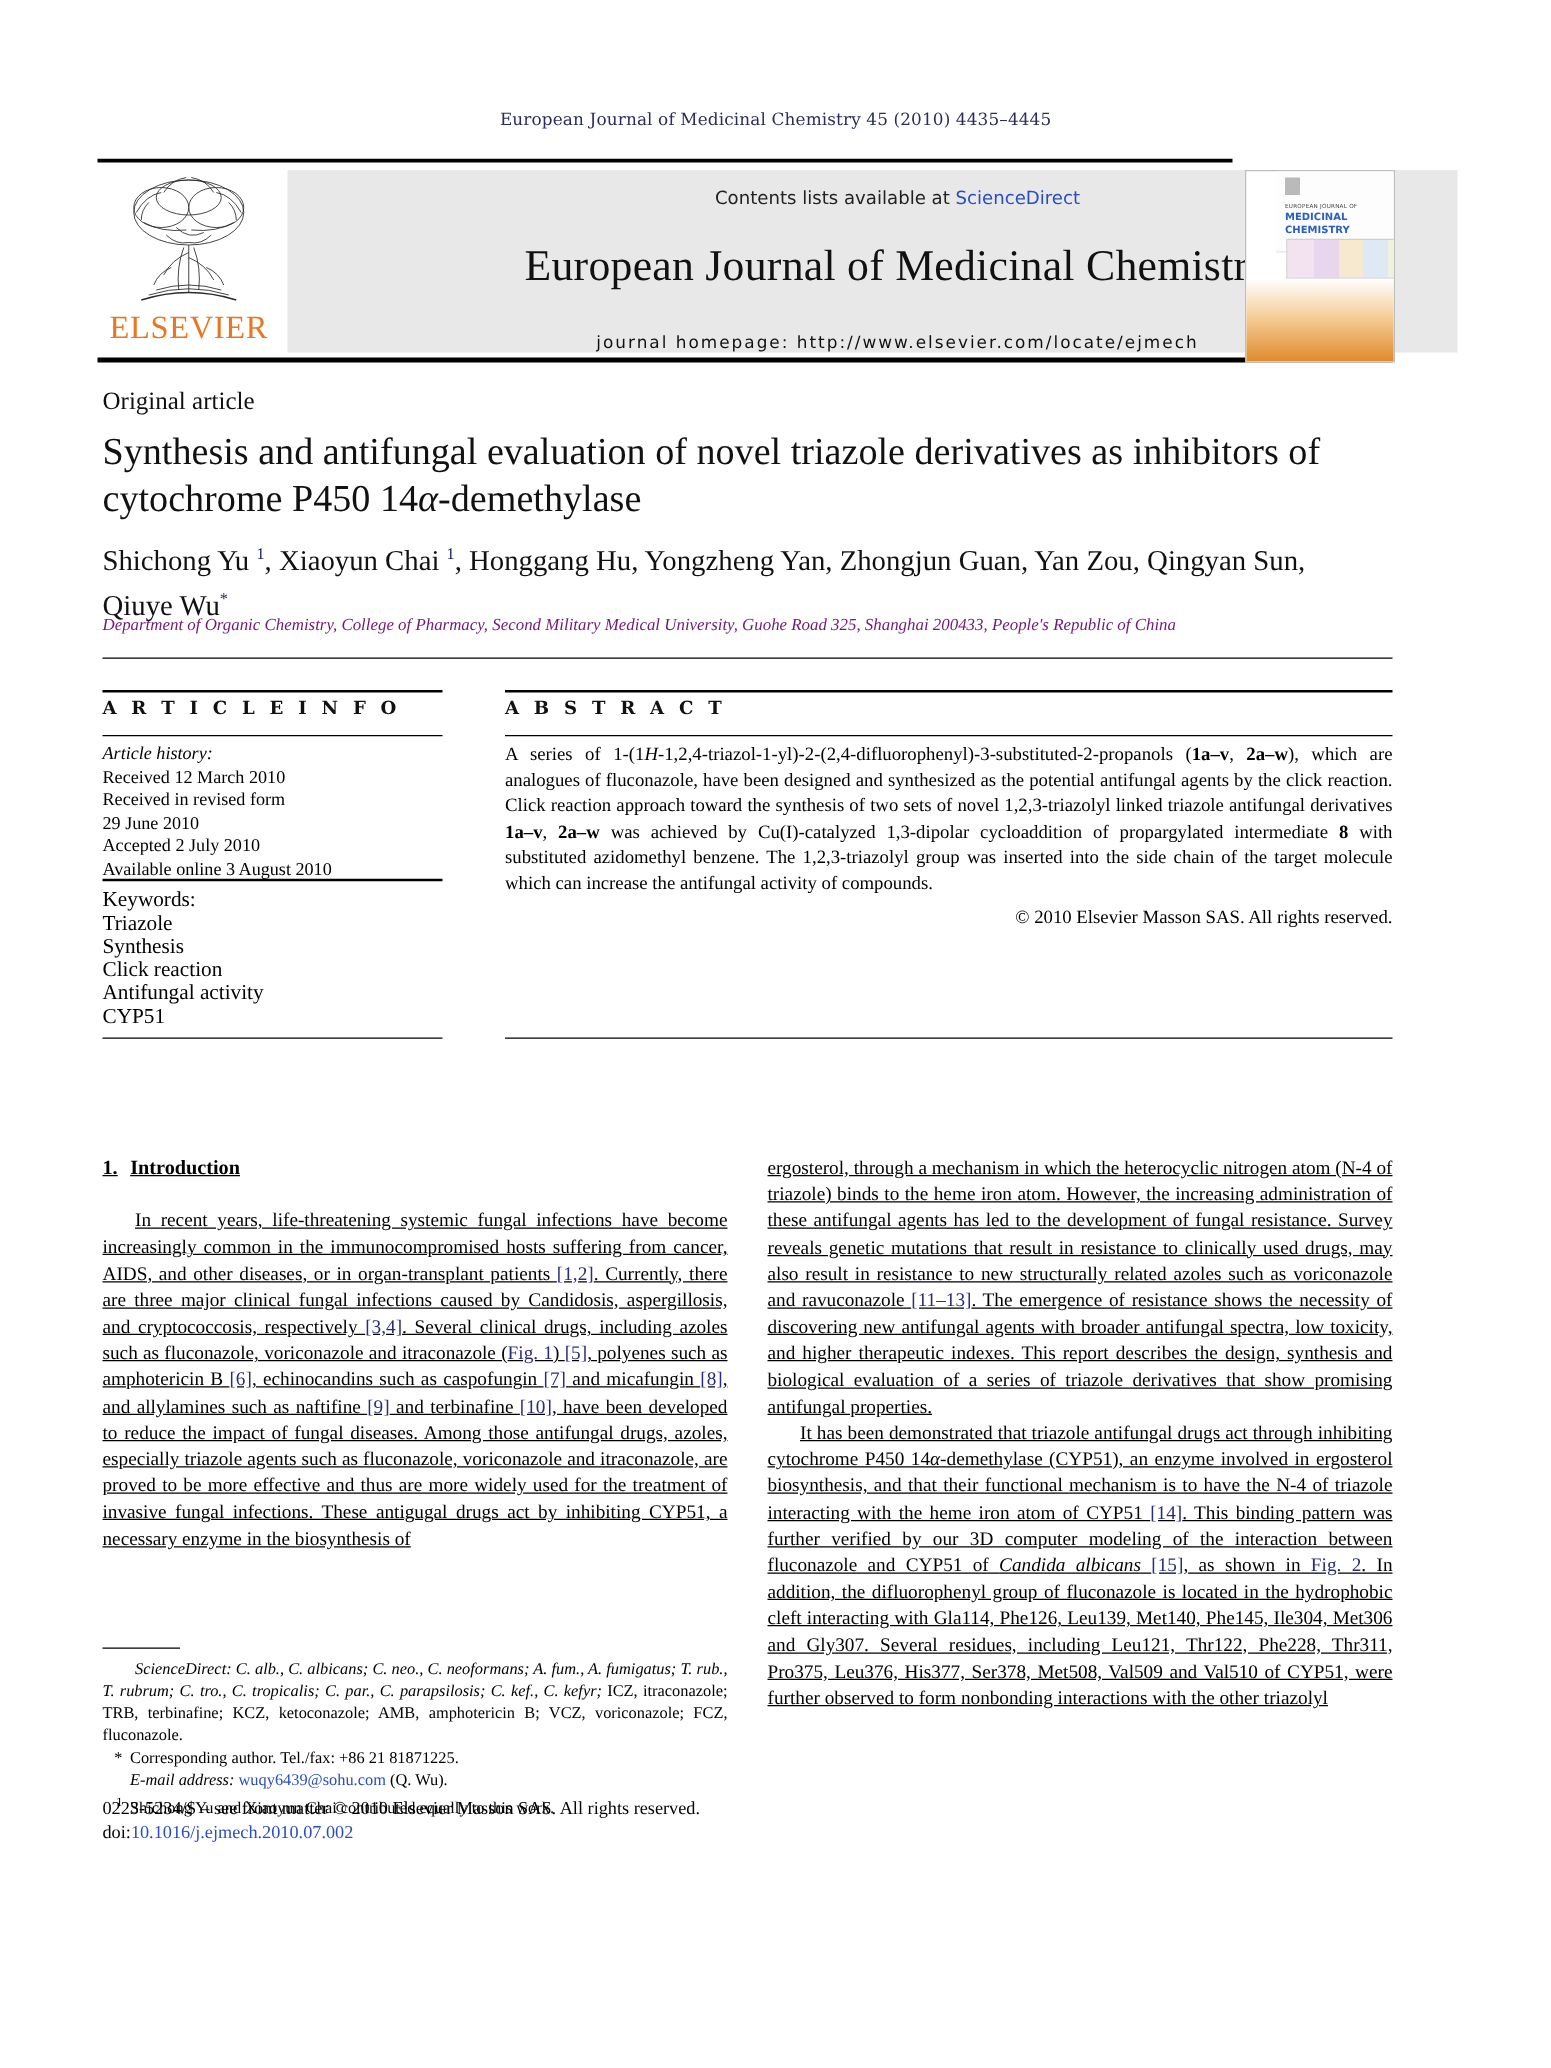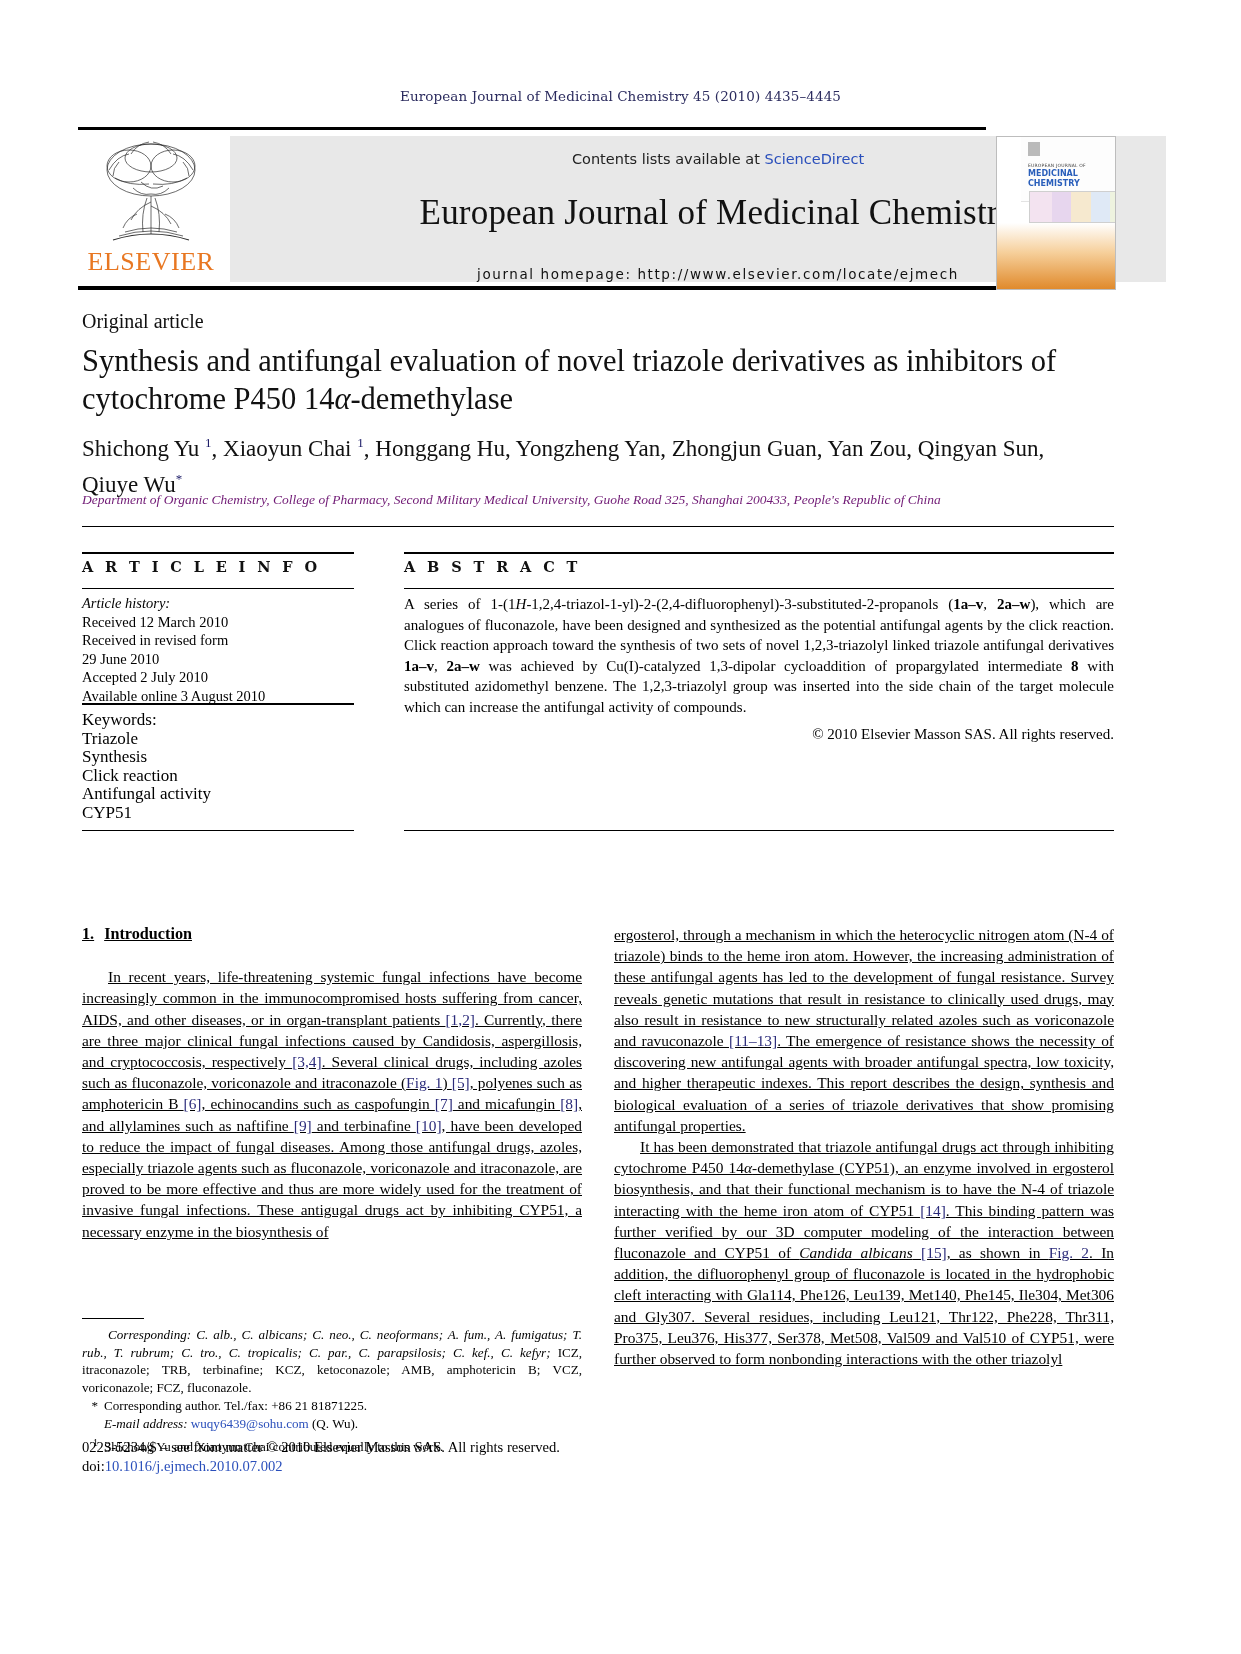--- a/index.html
+++ b/index.html
@@ -501,21 +501,21 @@
     <p class="para">In recent years, life-threatening systemic fungal infections have become increasingly common in the immunocompromised hosts suffering from cancer, AIDS, and other diseases, or in organ-transplant patients <span class="ref">[1,2]</span>. Currently, there are three major clinical fungal infections caused by Candidosis, aspergillosis, and cryptococcosis, respectively <span class="ref">[3,4]</span>. Several clinical drugs, including azoles such as fluconazole, voriconazole and itraconazole (<span class="ref">Fig. 1</span>) <span class="ref">[5]</span>, polyenes such as amphotericin B <span class="ref">[6]</span>, echinocandins such as caspofungin <span class="ref">[7]</span> and micafungin <span class="ref">[8]</span>, and allylamines such as naftifine <span class="ref">[9]</span> and terbinafine <span class="ref">[10]</span>, have been developed to reduce the impact of fungal diseases. Among those antifungal drugs, azoles, especially triazole agents such as fluconazole, voriconazole and itraconazole, are proved to be more effective and thus are more widely used for the treatment of invasive fungal infections. These antigugal drugs act by inhibiting CYP51, a necessary enzyme in the biosynthesis of</p>
   </div>
 
   <div class="col col-right">
     <p class="para" style="text-indent:0">ergosterol, through a mechanism in which the heterocyclic nitrogen atom (N-4 of triazole) binds to the heme iron atom. However, the increasing administration of these antifungal agents has led to the development of fungal resistance. Survey reveals genetic mutations that result in resistance to clinically used drugs, may also result in resistance to new structurally related azoles such as voriconazole and ravuconazole <span class="ref">[11–13]</span>. The emergence of resistance shows the necessity of discovering new antifungal agents with broader antifungal spectra, low toxicity, and higher therapeutic indexes. This report describes the design, synthesis and biological evaluation of a series of triazole derivatives that show promising antifungal properties.</p>
     <p class="para">It has been demonstrated that triazole antifungal drugs act through inhibiting cytochrome P450 14<span class="ital">α</span>-demethylase (CYP51), an enzyme involved in ergosterol biosynthesis, and that their functional mechanism is to have the N-4 of triazole interacting with the heme iron atom of CYP51 <span class="ref">[14]</span>. This binding pattern was further verified by our 3D computer modeling of the interaction between fluconazole and CYP51 of <span class="ital">Candida albicans</span> <span class="ref">[15]</span>, as shown in <span class="ref">Fig. 2</span>. In addition, the difluorophenyl group of fluconazole is located in the hydrophobic cleft interacting with Gla114, Phe126, Leu139, Met140, Phe145, Ile304, Met306 and Gly307. Several residues, including Leu121, Thr122, Phe228, Thr311, Pro375, Leu376, His377, Ser378, Met508, Val509 and Val510 of CYP51, were further observed to form nonbonding interactions with the other triazolyl</p>
   </div>
 
   <div class="fn-rule"></div>
   <div class="footnotes">
-    <p class="fn-line fn-abbr"><span class="it">Corresponding:</span> <span class="it">C. alb., C. albicans; C. neo., C. neoformans; A. fum., A. fumigatus; T. rub., T. rubrum; C. tro., C. tropicalis; C. par., C. parapsilosis; C. kef., C. kefyr;</span> ICZ, itraconazole; TRB, terbinafine; KCZ, ketoconazole; AMB, amphotericin B; VCZ, voriconazole; FCZ, fluconazole.</p>
+    <p class="fn-line fn-abbr"><span class="it">ScienceDirect:</span> <span class="it">C. alb., C. albicans; C. neo., C. neoformans; A. fum., A. fumigatus; T. rub., T. rubrum; C. tro., C. tropicalis; C. par., C. parapsilosis; C. kef., C. kefyr;</span> ICZ, itraconazole; TRB, terbinafine; KCZ, ketoconazole; AMB, amphotericin B; VCZ, voriconazole; FCZ, fluconazole.</p>
     <p class="fn-line fn-hang"><span class="fn-mark">*</span><span>Corresponding author. Tel./fax: +86 21 81871225.</span></p>
     <p class="fn-line fn-sub"><span class="it">E-mail address:</span> <span class="link">wuqy6439@sohu.com</span> <span>(Q. Wu).</span></p>
     <p class="fn-line fn-hang"><span class="fn-mark" style="font-size:10px;vertical-align:super">1</span><span>Shichong Yu and Xiaoyun Chai contributed equally to this work.</span></p>
   </div>
 
   <div class="imprint">
     <div>0223-5234/$ – see front matter © 2010 Elsevier Masson SAS. All rights reserved.</div>
     <div><span>doi:</span><span class="doi-num">10.1016/j.ejmech.2010.07.002</span></div>
   </div>
 

